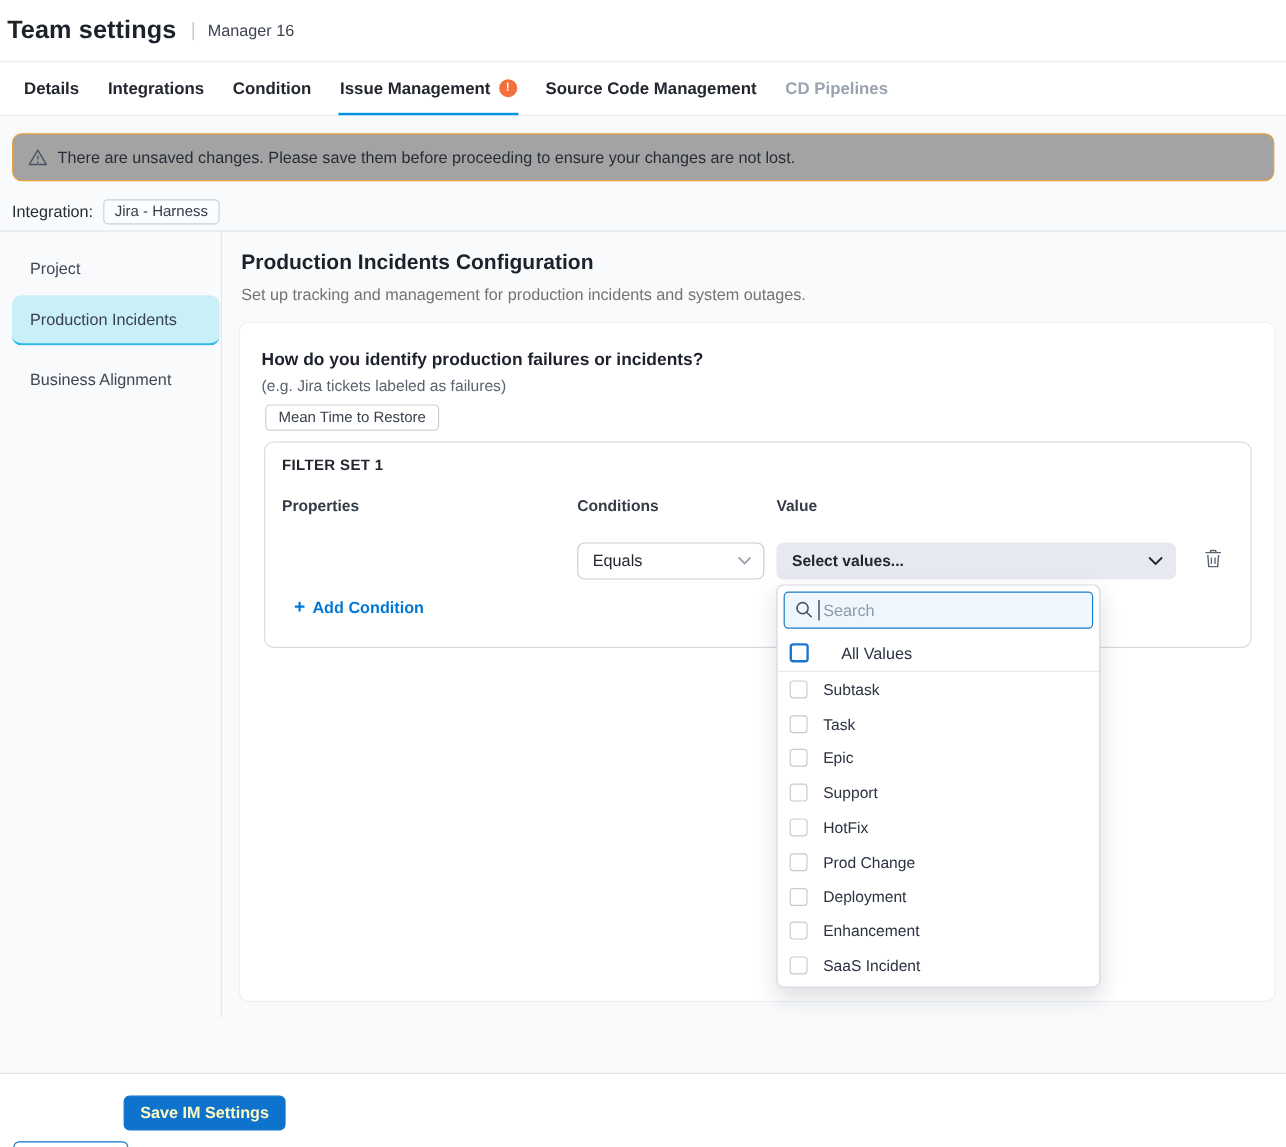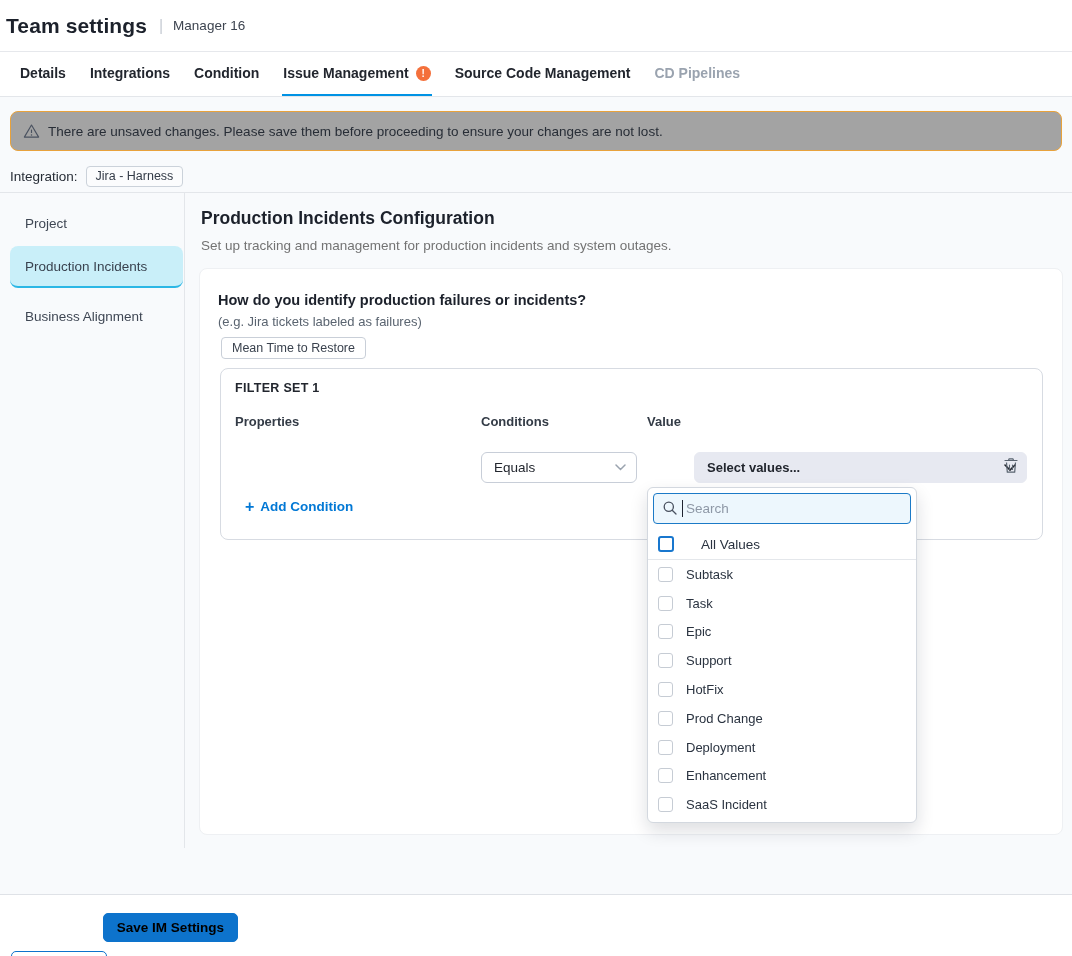--- a/index.html
+++ b/index.html
@@ -69,21 +69,21 @@
   .filter-title { position:absolute; left:235px; top:381px; font-size:12.5px; font-weight:bold;
     color:#22262e; letter-spacing:.3px; }
   .col-header { position:absolute; top:414px; font-size:13px; font-weight:bold; color:#333b46; }
   .col-properties { left:235px; } .col-conditions { left:481px; } .col-value { left:647px; }
 
   .select { position:absolute; top:452px; height:31px; background:#fff; border:1px solid #c8ced8;
     border-radius:6px; display:flex; align-items:center; justify-content:space-between;
     padding:0 10px 0 12px; font-size:13.5px; color:#22262e; cursor:pointer; }
   .select-prop { left:235px; width:237px; }
   .select-cond { left:481px; width:156px; }
-  .select-value { left:647px; width:333px; background:#e7e9f1; border-color:#e7e9f1; font-weight:bold; font-size:13px;margin-left:47px; }
+  .select-value { left:647px; width:333px; background:#e7e9f1; border-color:#e7e9f1; font-weight:bold; font-size:13px; }
   .chev { display:flex; }
 
   .trash-btn { position:absolute; left:1000px; top:455px; width:22px; height:24px;
     display:flex; align-items:center; justify-content:center; cursor:pointer; background:none; border:none; }
 
   .add-condition { position:absolute; left:245px; top:499px; display:flex; align-items:center; gap:6px;
     color:#0278d5; font-size:13.5px; font-weight:bold; cursor:pointer; }
   .plus-glyph { font-size:16px; font-weight:bold; line-height:13px; }
 
   
@@ -107,21 +107,21 @@
   .options-list { }
   .option-row { height:28.8px; display:flex; align-items:center; gap:13px; padding-left:10px; cursor:pointer; }
   .option-label { font-size:13px; color:#2a3340; }
 
   
   .footer-divider { position:absolute; left:0; top:894px; width:1072px; border-top:1px solid #dfe2e7; }
   .footer { position:absolute; left:0; top:895px; width:1072px; height:61px; background:#fff; }
   .btn { position:absolute; top:913px; height:29px; border-radius:5px; font-size:13.5px; font-weight:bold;
     font-family:"Liberation Sans", sans-serif; cursor:pointer; display:flex; align-items:center; justify-content:center; }
   .btn-cancel { left:11px; width:96px; background:#fff; border:1px solid #0d73cc; color:#a16207;margin-top:38px; }
-  .btn-save { left:103px; width:135px; background:#0d73cc; border:1px solid #0d73cc; color:#000000; }
+  .btn-save { left:103px; width:135px; background:#0d73cc; border:1px solid #0d73cc; color:#fef9c3; }
 </style>
 </head>
 <body>
 
 <div class="page">
 
   <div class="app-header">
     <span class="app-title">Team settings</span>
     <span class="title-sep">|</span>
     <span class="app-subtitle">Manager 16</span>

